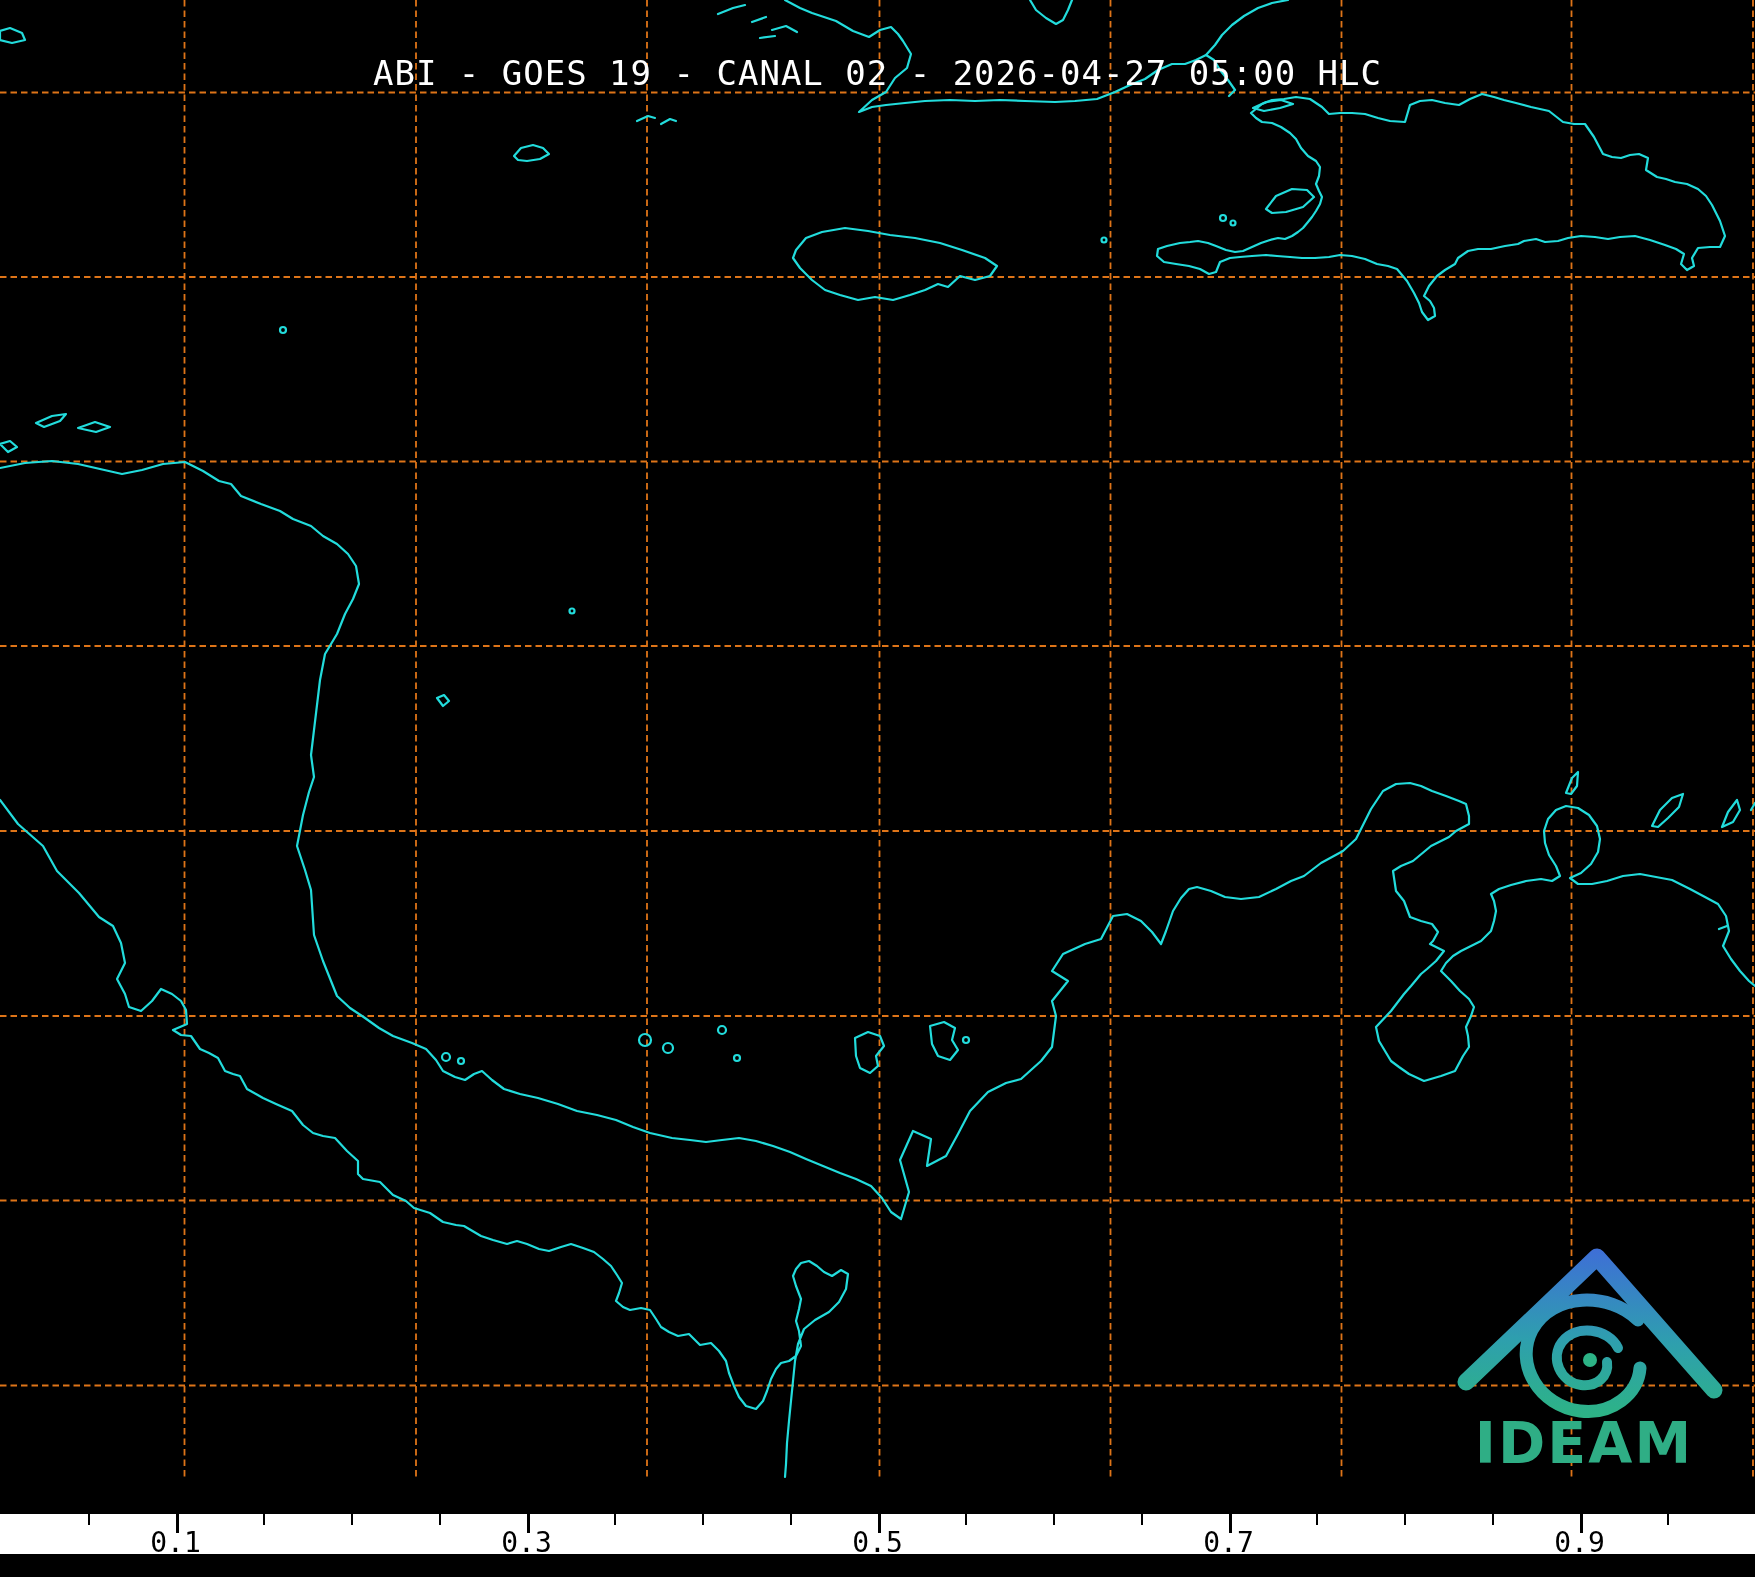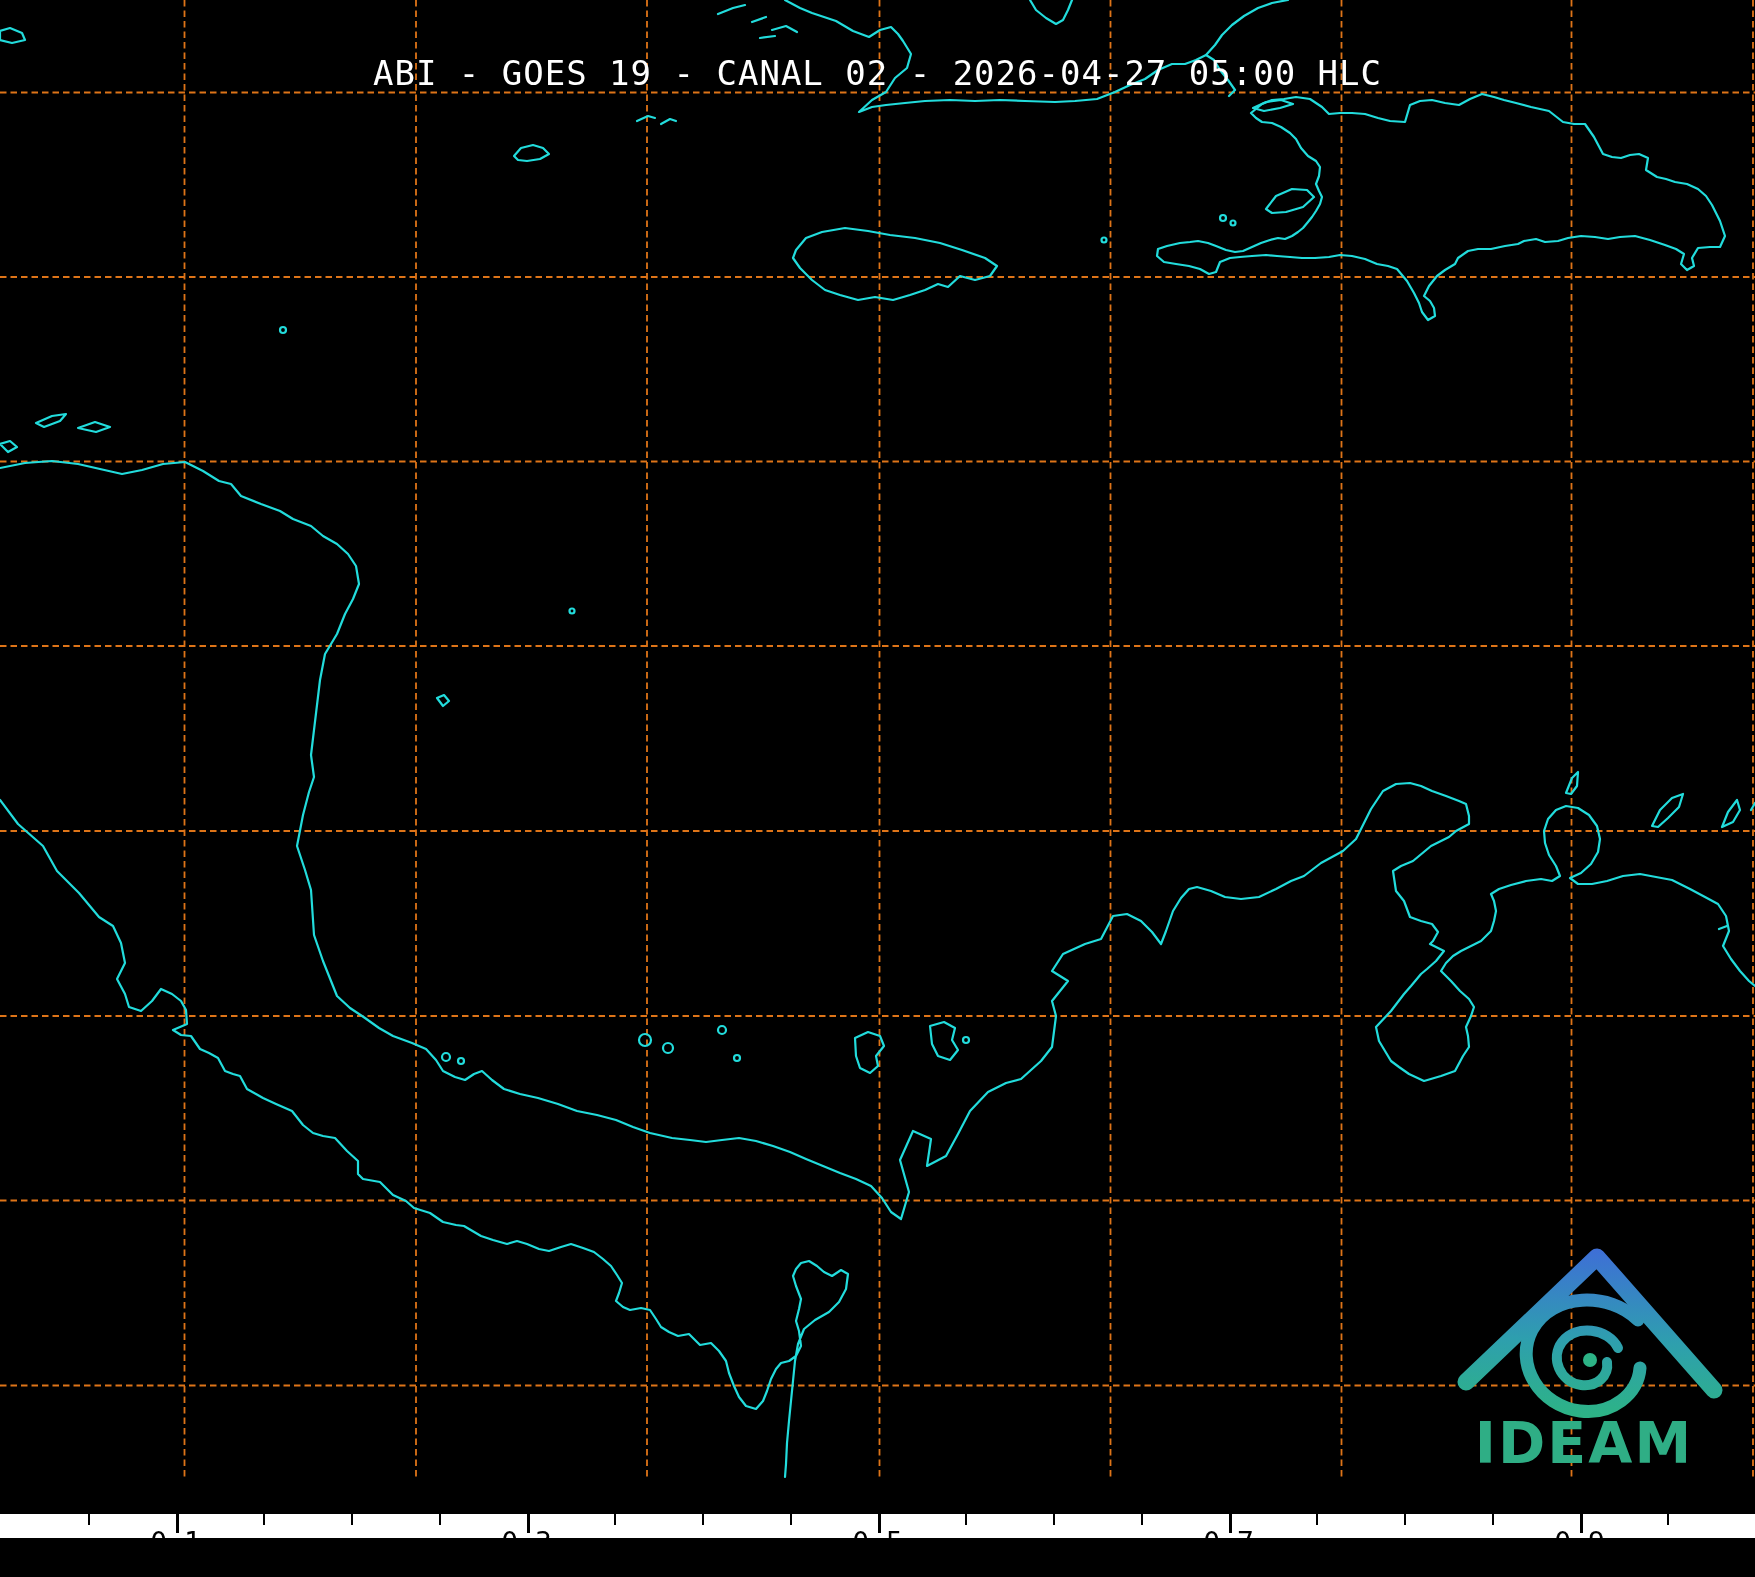--- a/index.html
+++ b/index.html
@@ -6,21 +6,21 @@
   #stage{position:relative;width:1755px;height:1577px;background:#000;overflow:hidden;
          font-family:"DejaVu Sans Mono","Liberation Mono",monospace;}
   #map-svg{position:absolute;left:0;top:0;}
   #map-title{position:absolute;left:0;top:53px;width:1755px;text-align:center;
              color:#ffffff;font-size:34px;letter-spacing:1px;white-space:pre;}
   #colorbar{position:absolute;left:3px;top:1479px;width:1749px;height:56px;
             background:linear-gradient(to right,#000000,#ffffff);
             border-bottom:2px solid #000;}
   #colorbar-label{position:absolute;left:0;top:13px;width:100%;text-align:center;
                   color:#151515;font-size:28px;font-weight:bold;}
-  #tick-strip{position:absolute;left:0;top:1514px;width:1755px;height:24px;background:#ffffff;}
+  #tick-strip{position:absolute;left:0;top:1514px;width:1755px;height:40px;background:#ffffff;}
   .tick{position:absolute;top:0;background:#000;}
   .tick.major{width:3px;height:19px;}
   .tick.minor{width:2px;height:11px;}
   .tick-label{position:absolute;top:12px;width:120px;margin-left:-60px;text-align:center;
               color:#000;font-size:28px;}
   #logo{position:absolute;left:1440px;top:1240px;}
   .coast{fill:none;stroke-linejoin:round;stroke-linecap:round;}
 </style>
 </head>
 <body>

